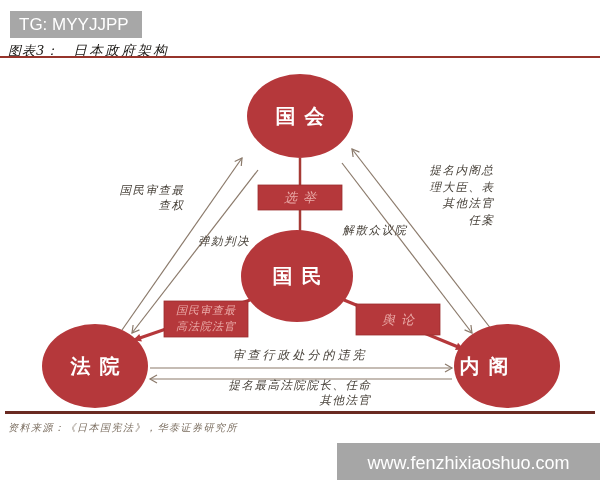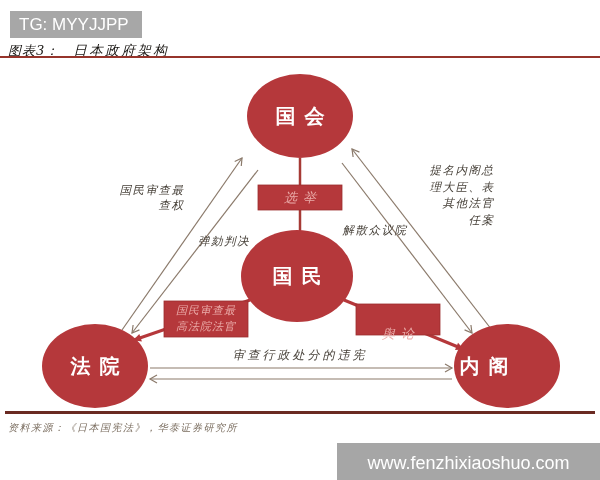--- a/index.html
+++ b/index.html
@@ -88,33 +88,37 @@
   <div class="abs node-label" style="left:300px;top:116px;">国会</div>
   <div class="abs node-label" style="left:297px;top:276px;">国民</div>
   <div class="abs node-label" style="left:95px;top:366px;">法院</div>
   <div class="abs node-label" style="left:484px;top:366px;">内阁</div>
 
   <div class="abs boxtext one" style="left:300px;top:198px;">选举</div>
   <div class="abs boxtext two" style="left:206px;top:319px;">
     <div>国民审查最</div>
     <div>高法院法官</div>
   </div>
-  <div class="abs boxtext one" style="left:398px;top:320px;margin-top:14px;">舆论</div>
+  <div class="abs boxtext one" style="left:398px;top:320px;">舆论</div>
 
   <div class="abs edge-label" style="left:152px;top:198px;">
     <div>国民审查最</div>
     <div>查权</div>
   </div>
   <div class="abs edge-label" style="left:224px;top:225px;margin-top:16px;">弹劾判决</div>
   <div class="abs edge-label ml" style="left:462px;top:195px;">
     <div>提名内阁总</div>
     <div>理大臣、表</div>
     <div>其他法官</div>
     <div>任案</div>
   </div>
   <div class="abs edge-label" style="left:375px;top:230px;">解散众议院</div>
   <div class="abs edge-label wide" style="left:300px;top:355px;">审查行政处分的违宪</div>
+  <div class="abs edge-label" style="left:300px;top:393px;">
+    <div>提名最高法院院长、任命</div>
+    <div>其他法官</div>
+  </div>
 
   <div class="rule-bottom"></div>
   <div class="source">资料来源：《日本国宪法》，华泰证券研究所</div>
   <div class="watermark">www.fenzhixiaoshuo.com</div>
 
 </div>
 
 </body></html>

